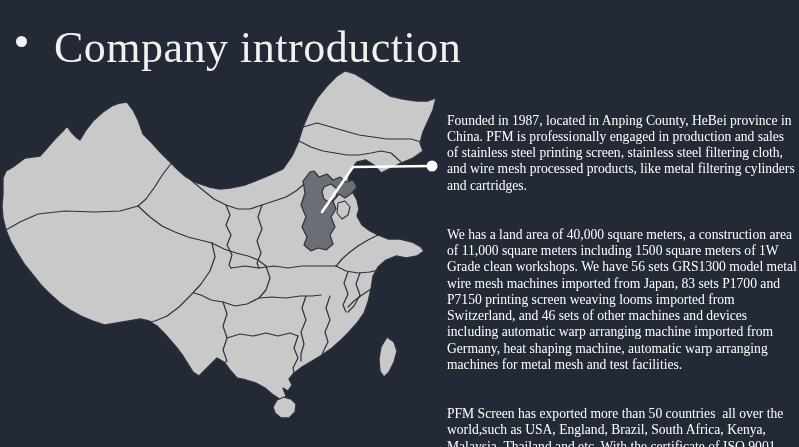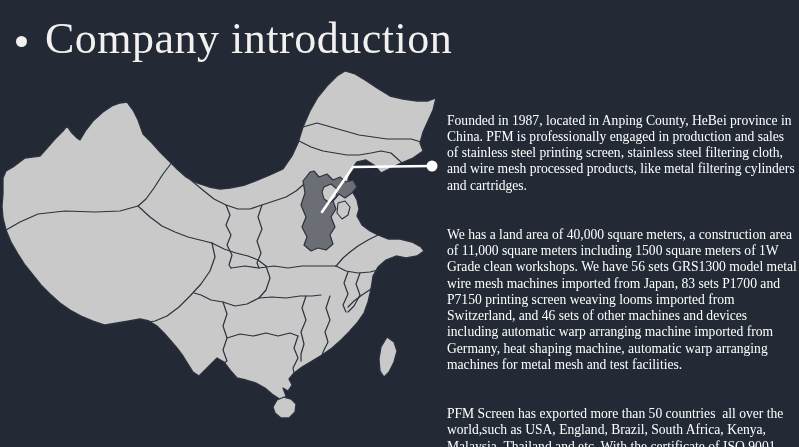--- a/index.html
+++ b/index.html
@@ -11,21 +11,21 @@
   .slide{
     position:relative; width:799px; height:447px; overflow:hidden;
     background:var(--background);
     font-family:"Liberation Serif", serif;
   }
   .title-bullet{
     position:absolute; left:16px; top:36px; width:11px; height:11px;
     border-radius:50%; background:var(--title-text);
   }
   .page-title{
-    position:absolute; left:42px; top:14px; margin:3px;
+    position:absolute; left:42px; top:14px; margin:12px;
     font-size:44px; font-weight:normal; line-height:1.0;
     color:var(--title-text); letter-spacing:0.5px; white-space:nowrap;
   }
   .map-svg{position:absolute; left:0; top:0; width:799px; height:447px;}
   .mainland, .island{
     fill:var(--land); stroke:var(--map-border); stroke-width:1.3; stroke-linejoin:round;
   }
   .province-border{
     fill:none; stroke:var(--map-border); stroke-width:1.2; stroke-linejoin:round; stroke-linecap:round;
   }

